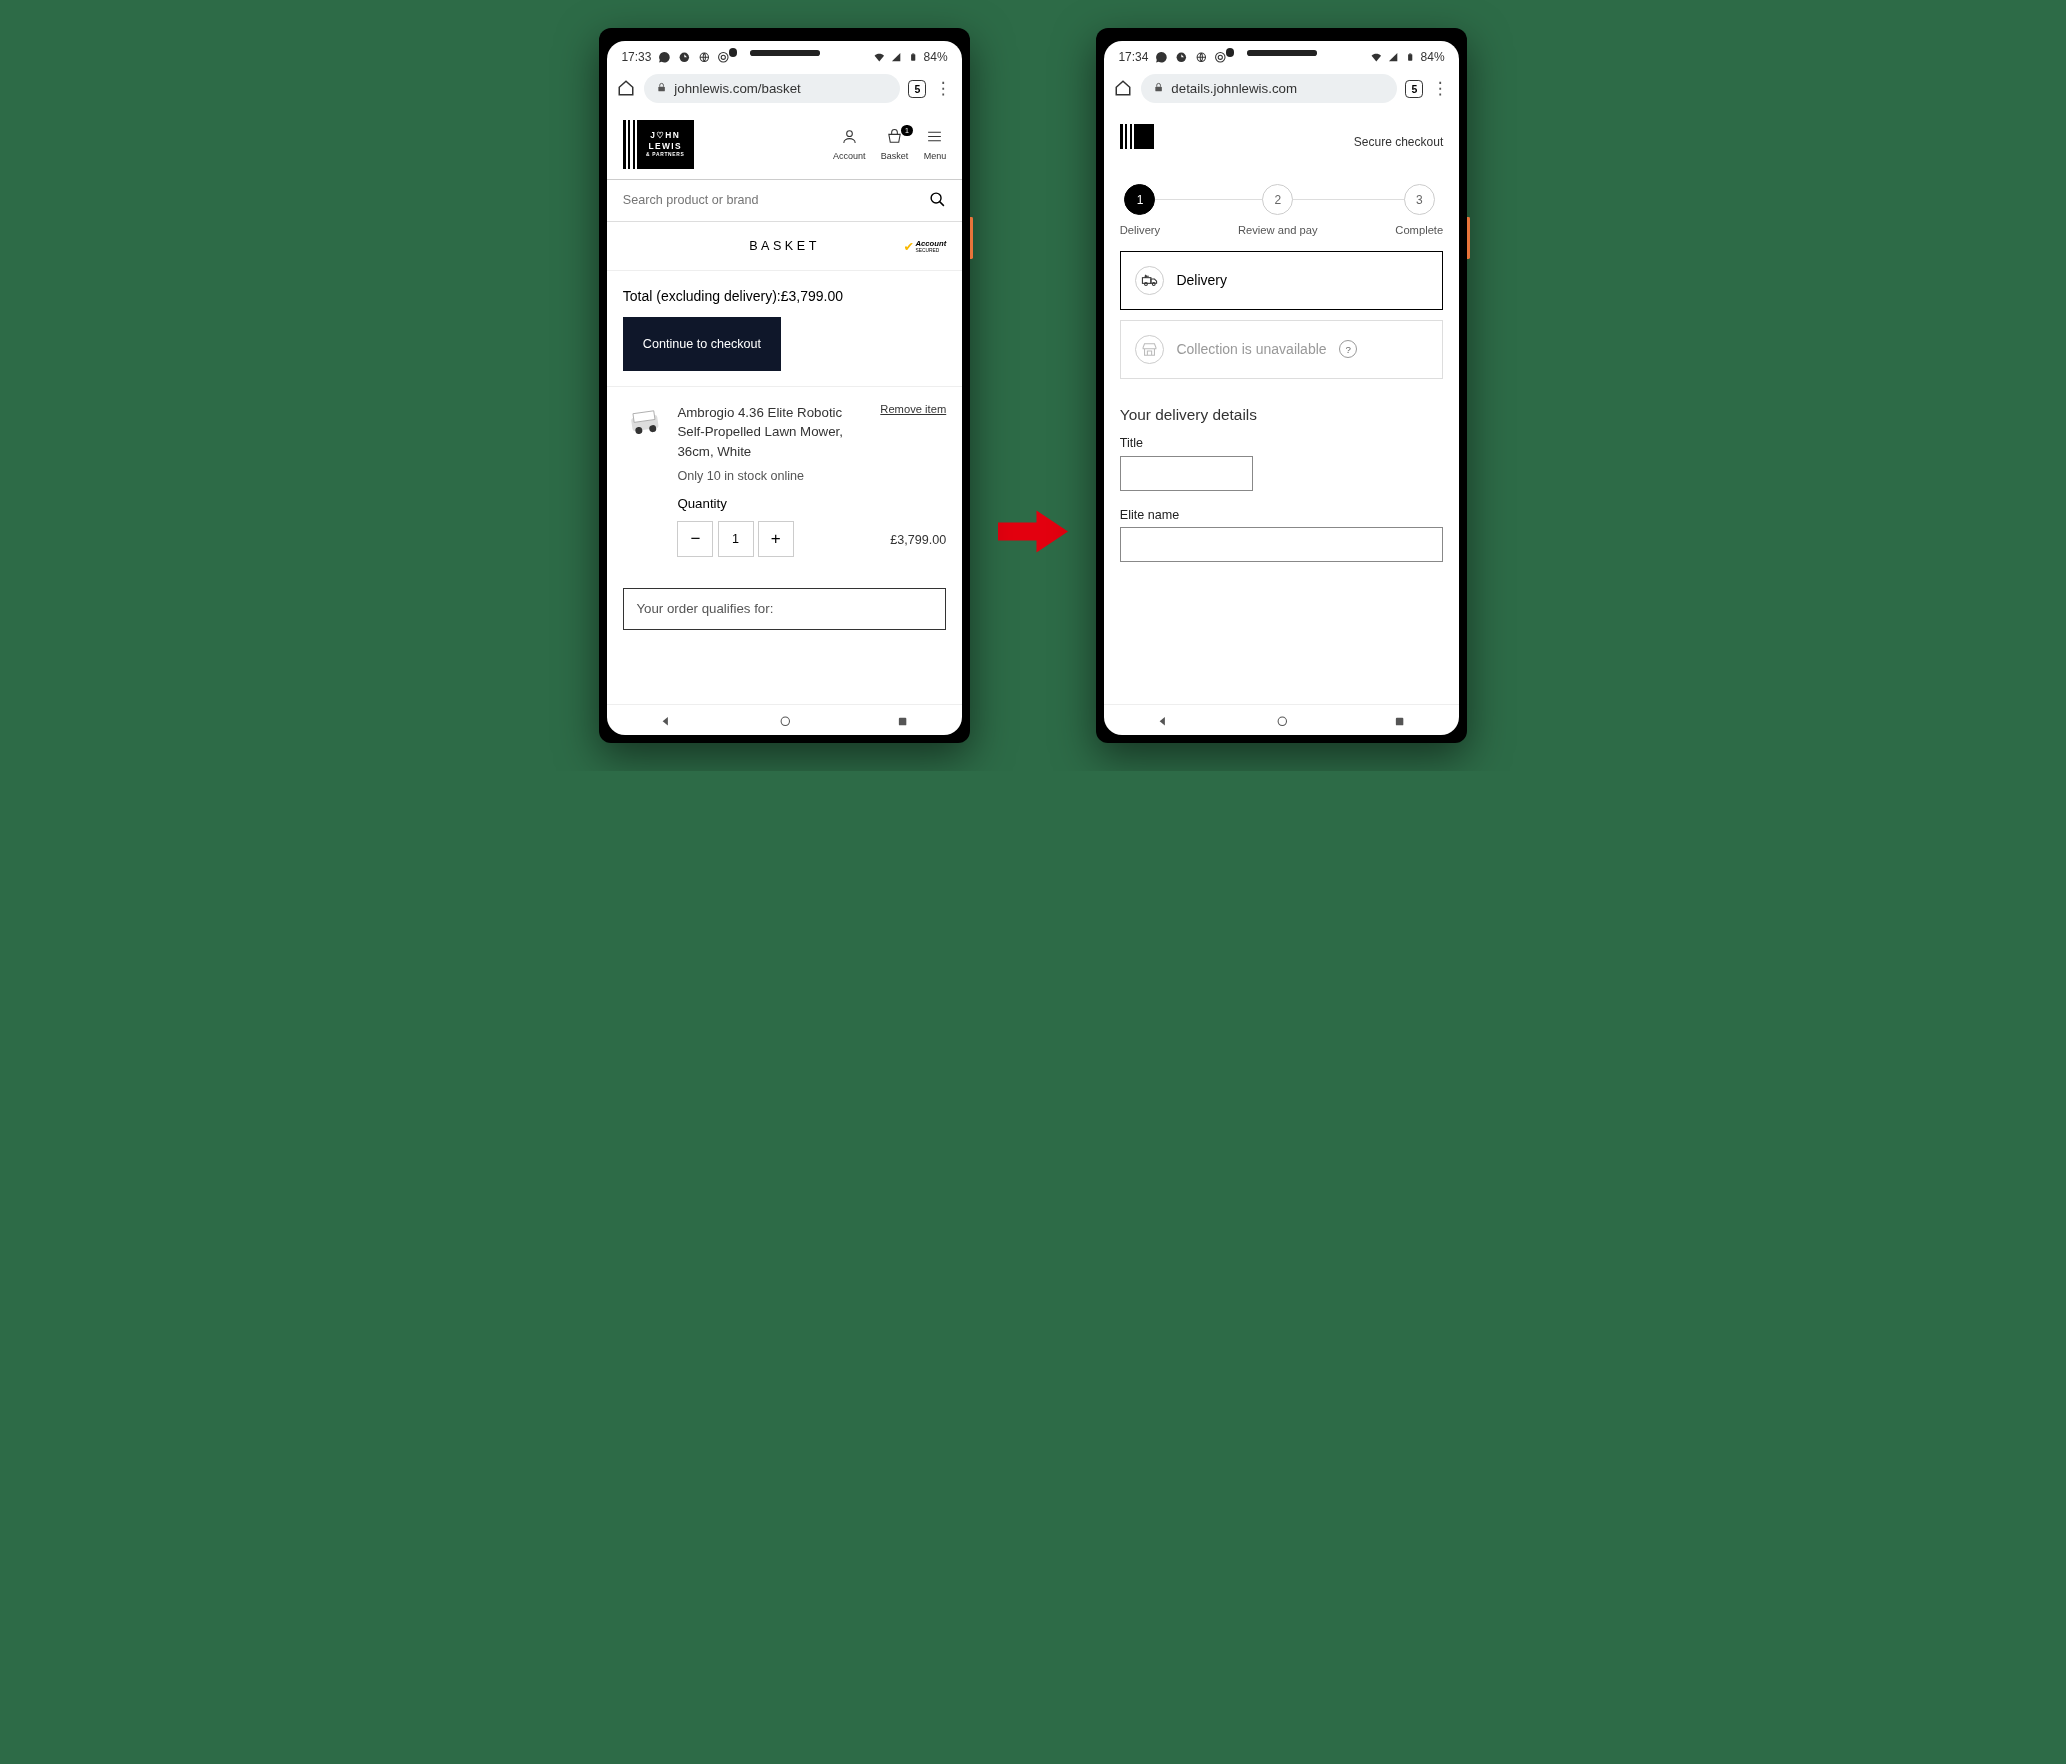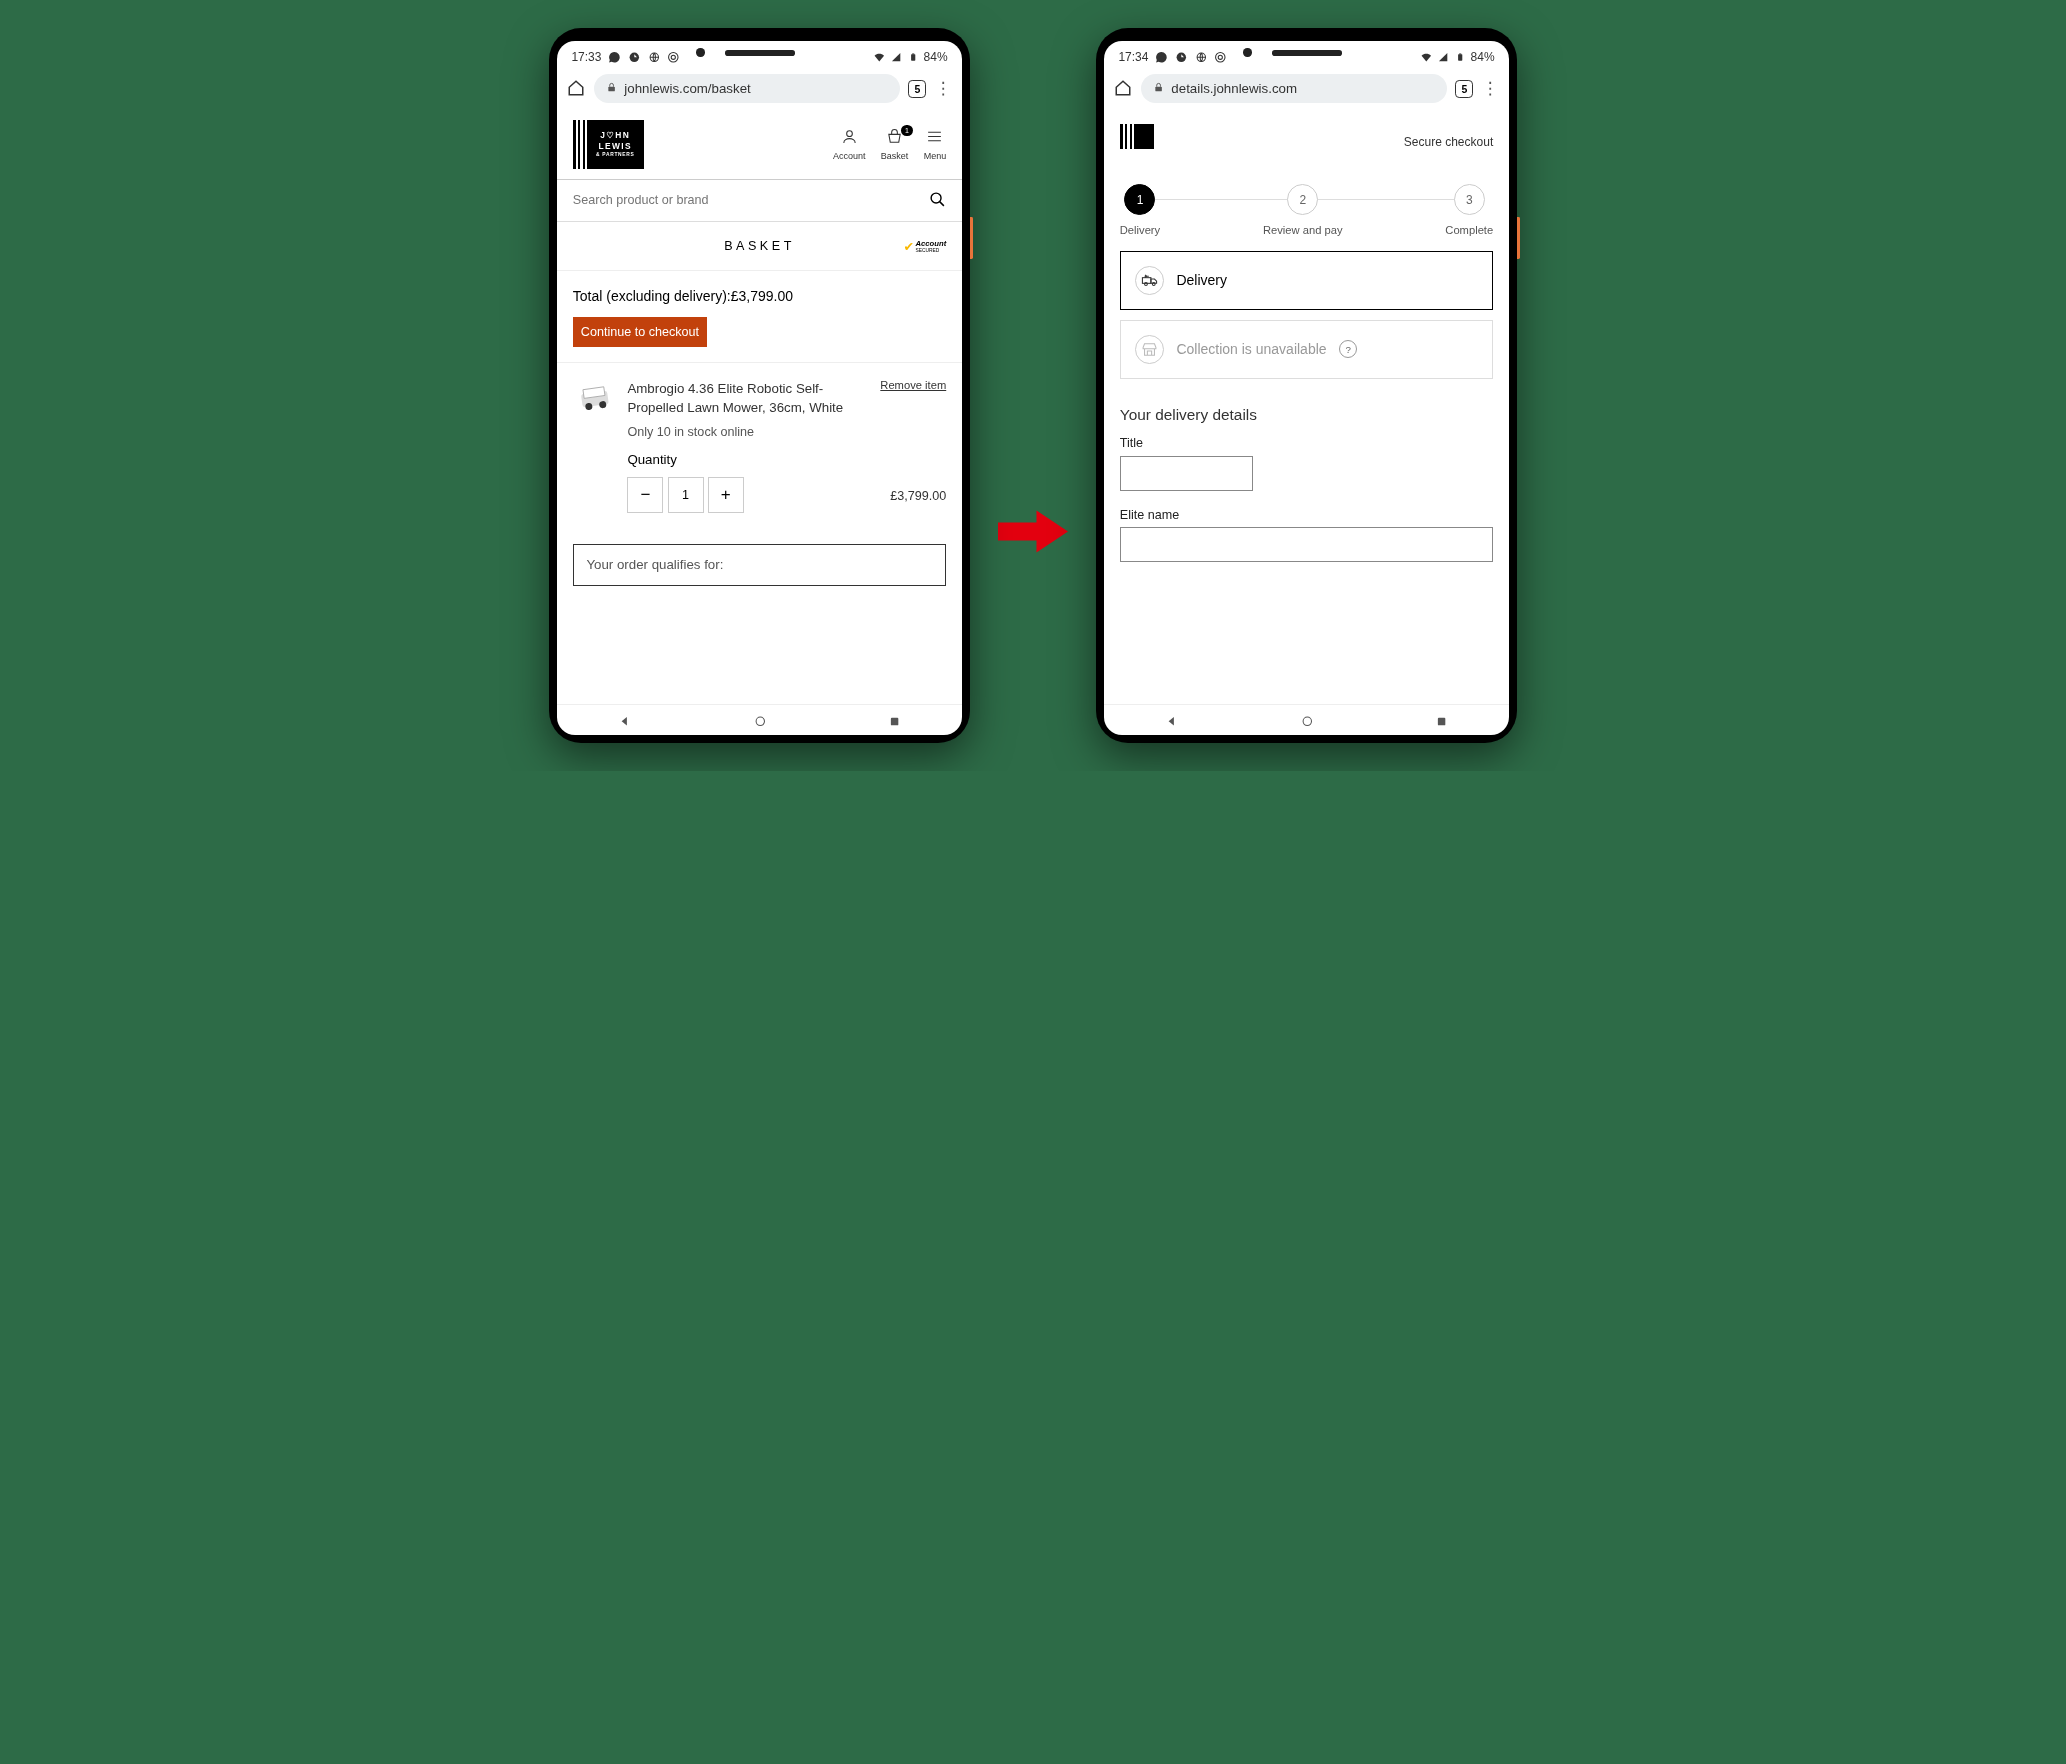--- a/index.html
+++ b/index.html
@@ -6,23 +6,23 @@
 body {
   font-family: -apple-system, BlinkMacSystemFont, "Segoe UI", Helvetica, Arial, sans-serif;
   background: #2d6b47;
   padding: 28px;
   display: flex;
   align-items: flex-start;
   justify-content: center;
   gap: 28px;
 }
 .phone {
-  width: 421px;
+  width: 371px;
   background: #000;
-  border-radius: 32px;
+  border-radius: 12px;
   padding: 12.6px 8.4px 8.4px 8.4px;
   position: relative;
   box-shadow: 0 14px 42px rgba(0,0,0,0.5);
 }
 .phone::before {
   content: '';
   position: absolute;
   top: 22.4px;
   left: 50%;
   transform: translateX(-50%);
@@ -168,23 +168,23 @@
 }
 .norton .check { color: #f9b800; font-size: 12.6px; }
 .total-row {
   display: flex;
   padding: 17px 15.4px 12.6px 15.4px;
   font-size: 14px;
   color: #000000;
 }
 .cta {
   margin: 0 15.4px 15.4px 15.4px;
-  background: #c2410c;
+  background: #0f172a;
   color: #fff;
-  padding: 8px;
+  padding: 20px;
   text-align: center;
   font-size: 12.6px;
   font-weight: 400;
   border: none;
   cursor: pointer;
 }
 .item-card {
   border-top: 0.7px solid #eee;
   padding: 15.4px;
   display: flex;

